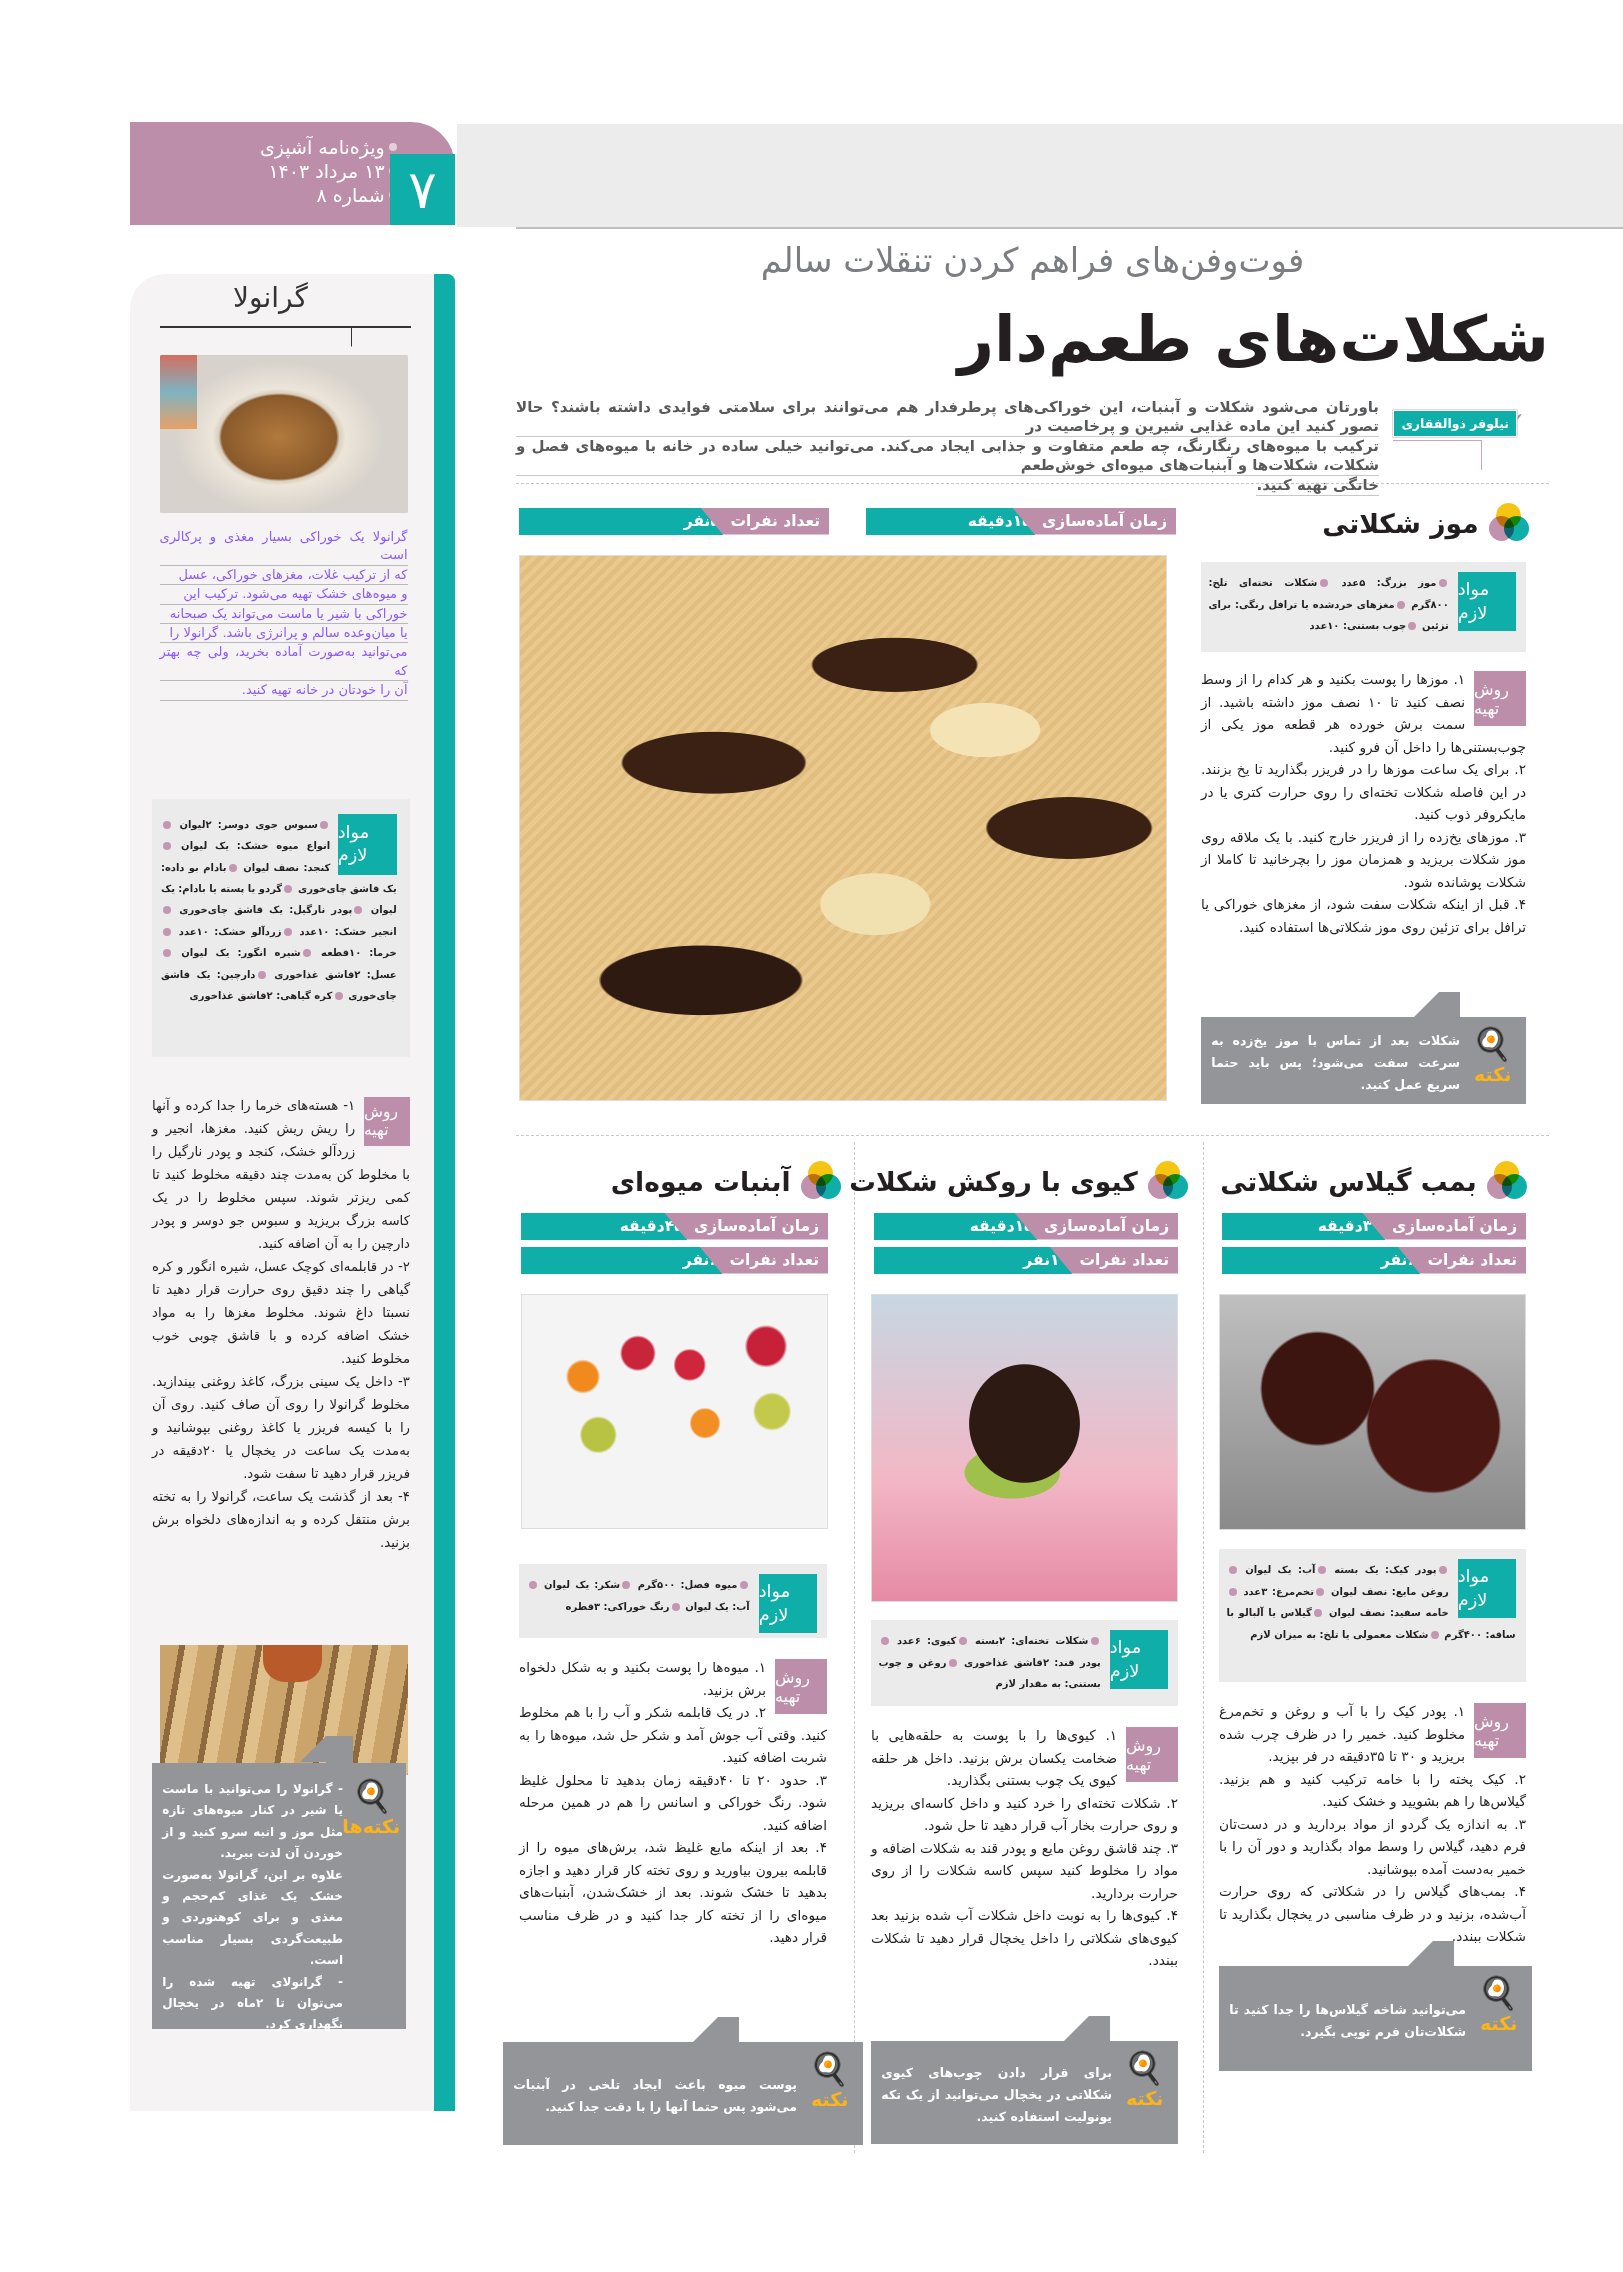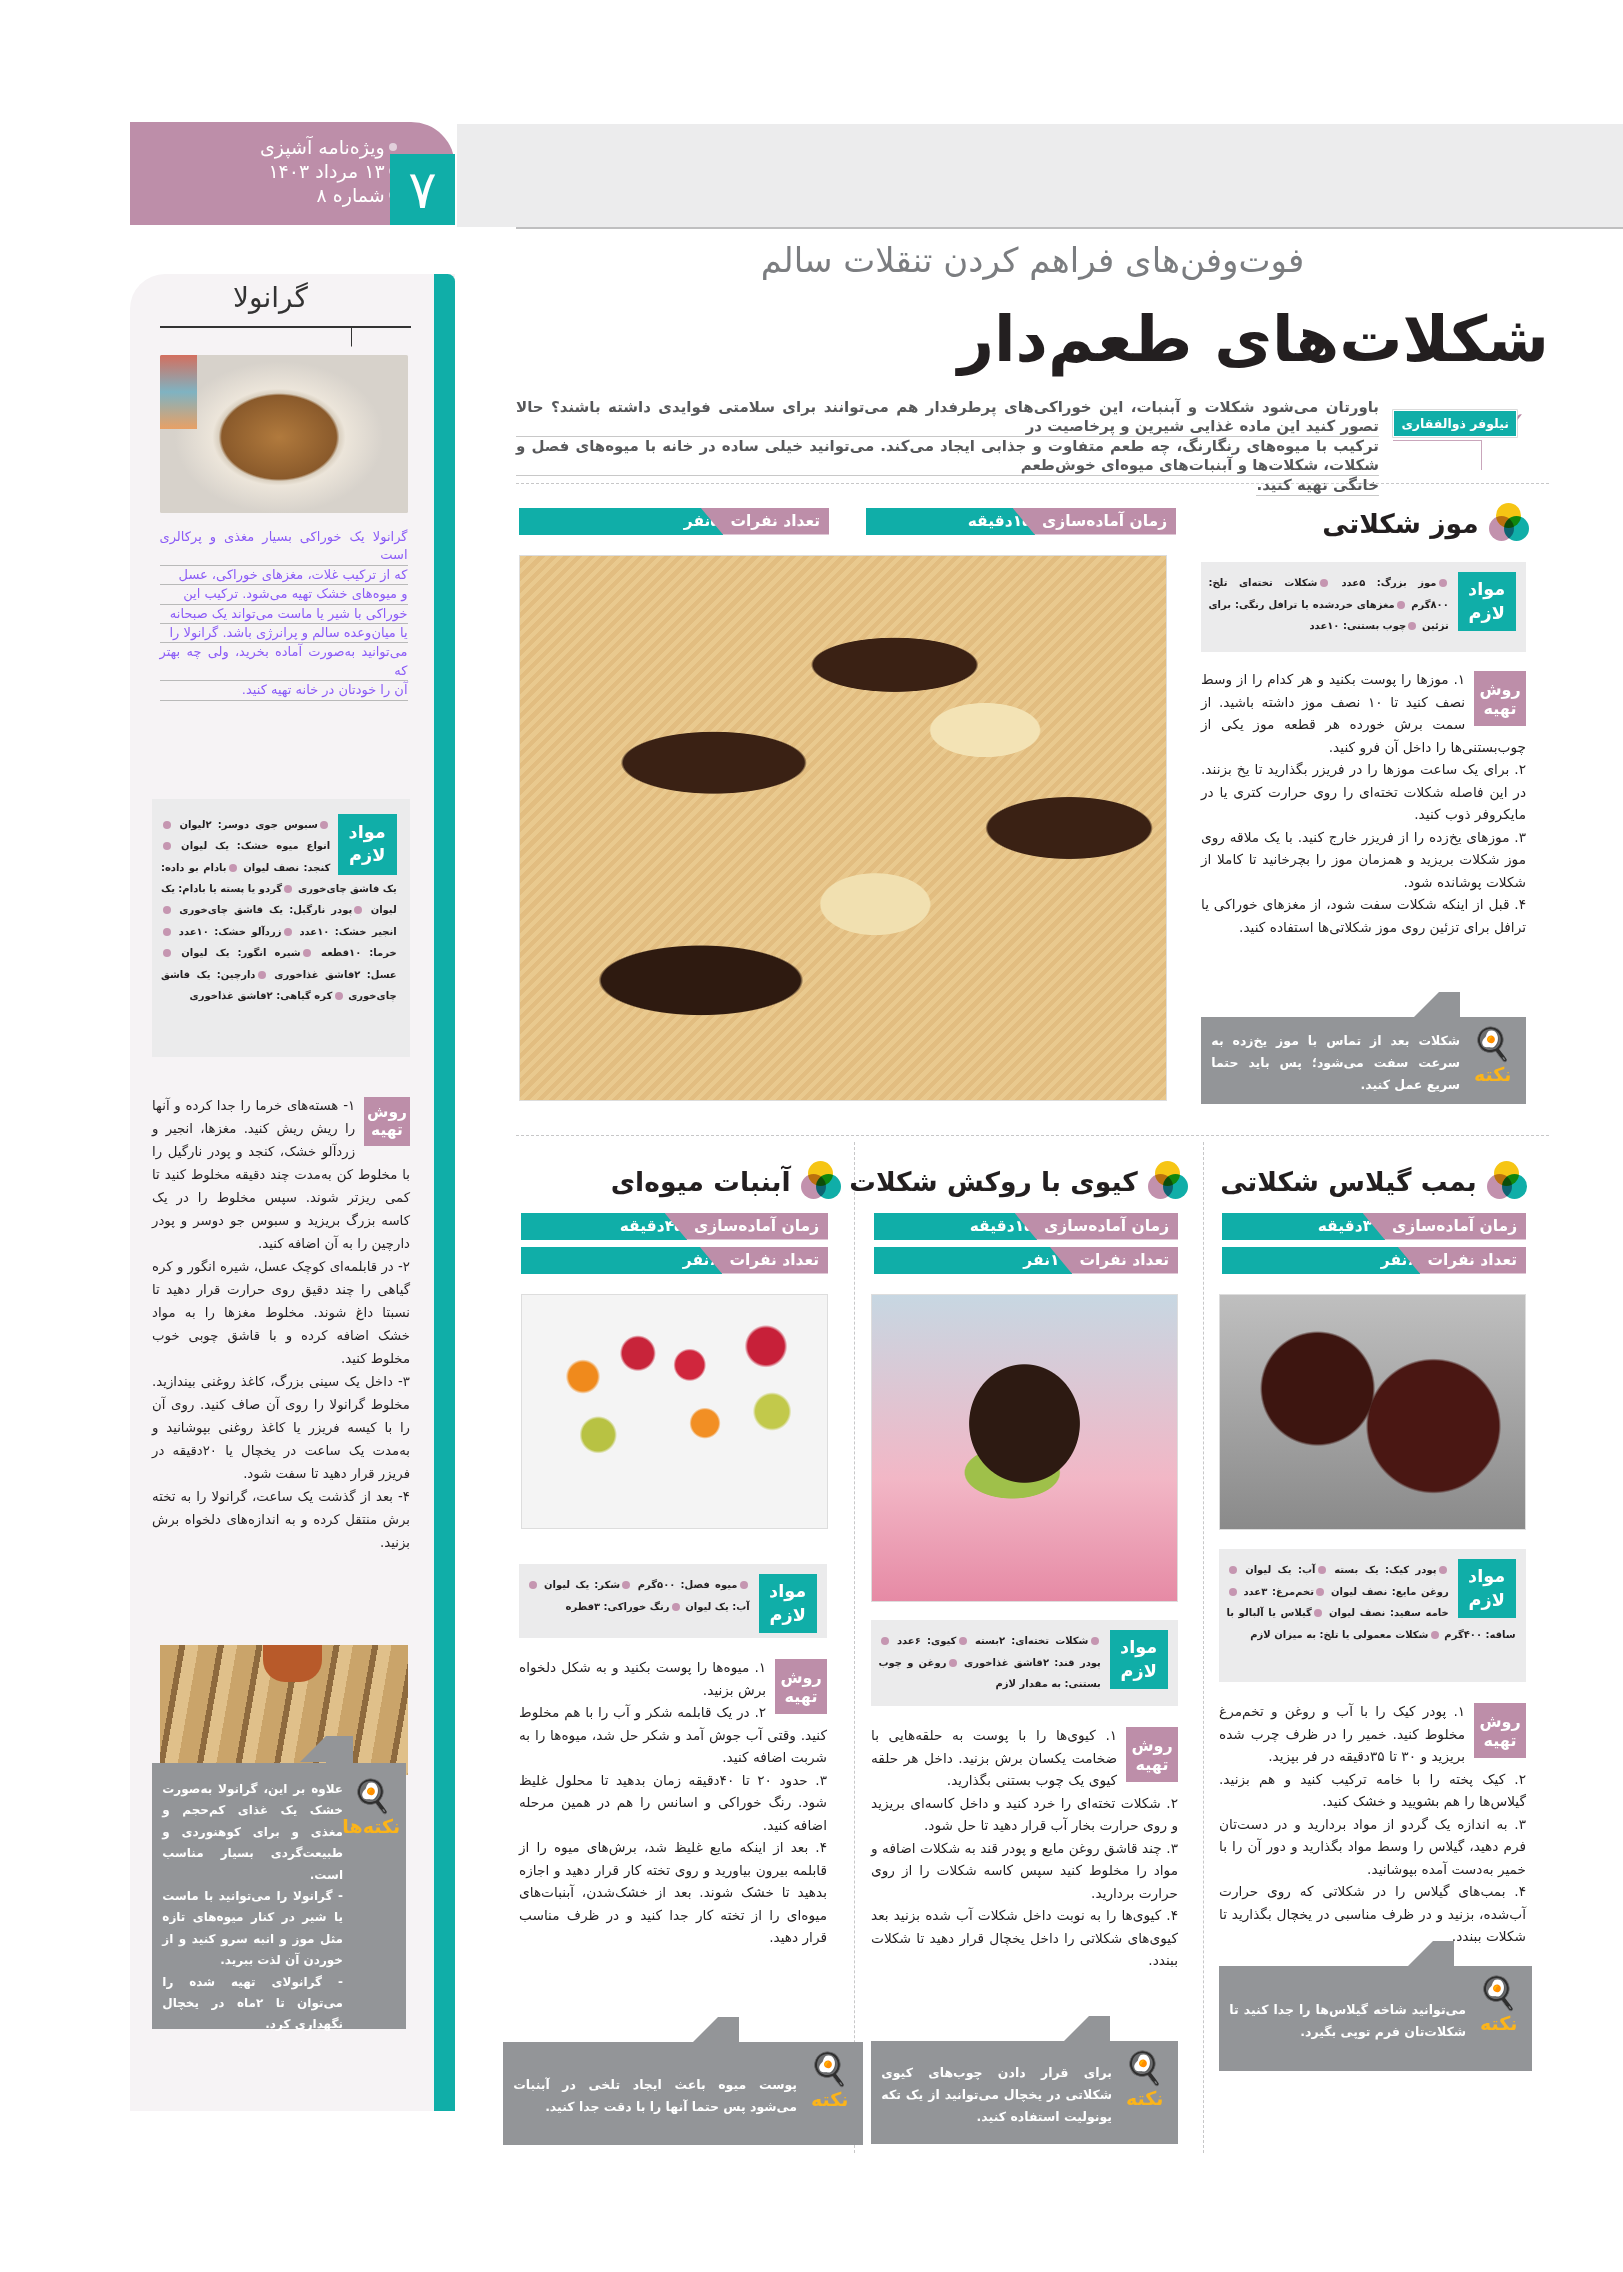--- a/index.html
+++ b/index.html
@@ -21,21 +21,21 @@
   .sb-title{position:absolute;left:0;right:44px;top:7.4px;text-align:center;font-size:28px;color:#333}
   .sb-rule{position:absolute;left:29.5px;top:52px;width:251px;height:1.5px;background:#333}
   .sb-rule-tick{position:absolute;left:201px;top:52px;width:20.7px;height:20.7px;border-right:1.5px solid #333;border-bottom:1.5px solid transparent}
   .sb-photo{position:absolute;left:29.5px;top:81px;width:248px;height:158px;border-radius:1.5px;overflow:hidden;
     background:radial-gradient(ellipse 42% 48% at 48% 52%, #b17a3d 0%, #8a5a2b 55%, #d9cfbf 58%, #ece5da 64%, #d7d2cb 100%)}
   .sb-photo::after{content:"";position:absolute;left:0;top:0;width:37px;height:74px;background:linear-gradient(#d36f5f,#7fb3c2,#e8a065)}
   .sb-intro{position:absolute;left:29.5px;top:254px;width:248px;font-size:13px;line-height:18.4px;color:#8b5cf6;text-align:justify}
   .sb-intro p{border-bottom:0.7px solid #b9b9b9}
 
   .box-gray{background:#ebebec}
-  .tag{display:flex;align-items:center;justify-content:center;color:#fff;font-weight:bold;font-size:19px;line-height:23.6px;text-align:center}
+  .tag{display:flex;align-items:center;justify-content:center;color:#fff;font-weight:normal;font-size:19px;line-height:23.6px;text-align:left}
   .tag-teal{background:#10aea8}
   .tag-mauve{background:#bd8ea9}
 
   .sb-ingr{position:absolute;left:22px;top:525px;width:258px;height:258px;padding:14.8px 13.3px 14.8px 8.9px}
   .sb-ingr .tag{float:right;width:59px;height:61px;margin:0 0 3px 7.4px;font-size:17.7px}
   .ingr-text{font-size:10px;line-height:21.4px;font-weight:bold;color:#231f20;text-align:justify}
   .bullet{display:inline-block;width:8px;height:8px;border-radius:50%;background:#c596b1;margin:0 2.2px 0 2.2px;vertical-align:middle}
 
   .sb-method{position:absolute;left:22px;top:820px;width:258px;font-size:13.3px;line-height:23px;color:#231f20;text-align:justify}
   .sb-method .tag{float:right;width:46px;height:49px;margin:3px 0 3px 8.9px;font-size:15.5px;line-height:17.7px}
@@ -364,22 +364,22 @@
     <div>۳- داخل یک سینی بزرگ، کاغذ روغنی بیندازید. مخلوط گرانولا را روی آن صاف کنید. روی آن را با کیسه فریزر یا کاغذ روغنی بپوشانید و به‌مدت یک ساعت در یخچال یا ۲۰دقیقه در فریزر قرار دهید تا سفت شود.</div>
     <div>۴- بعد از گذشت یک ساعت، گرانولا را به تخته برش منتقل کرده و به اندازه‌های دلخواه برش بزنید.</div>
   </div>
 
   <div class="sb-photo2"></div>
 
   <div class="sb-tips">
     <span class="notch"></span>
       <span class="notch-rect"></span>
     <div class="tips-text">
+      <div>- گرانولا را می‌توانید با ماست یا شیر در کنار میوه‌های تازه مثل موز و انبه سرو کنید و از خوردن آن لذت ببرید.</div>
       <div>علاوه بر این، گرانولا به‌صورت خشک یک غذای کم‌حجم و مغذی و برای کوهنوردی و طبیعت‌گردی بسیار مناسب است.</div>
-      <div>- گرانولا را می‌توانید با ماست یا شیر در کنار میوه‌های تازه مثل موز و انبه سرو کنید و از خوردن آن لذت ببرید.</div>
       <div>- گرانولای تهیه شده را می‌توان تا ۲ماه در یخچال نگهداری کرد.</div>
     </div>
     <div class="tip-icon">
         <div class="pan">🍳</div>
         <div class="lbl">نکته‌ها</div>
       </div>
   </div>
 </div>
 <div class="sidebar-stripe"></div>
 

